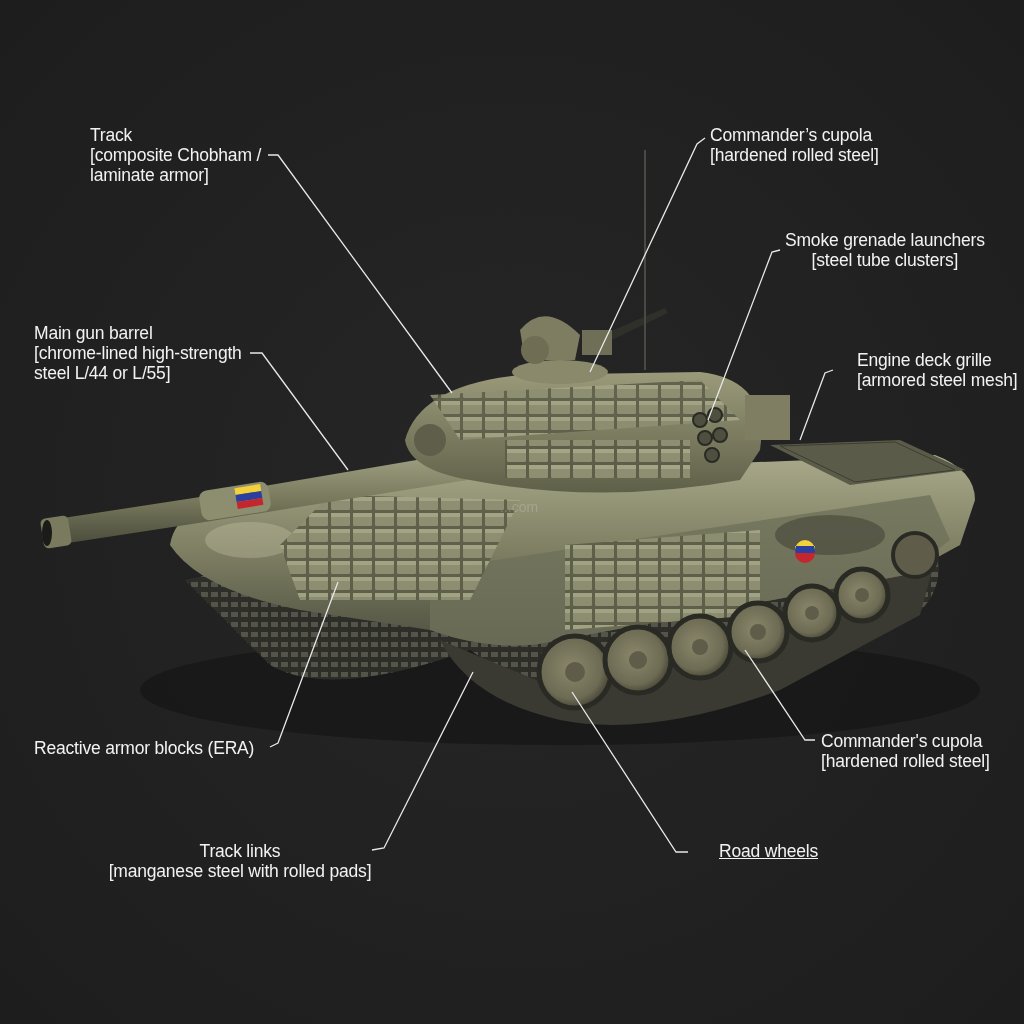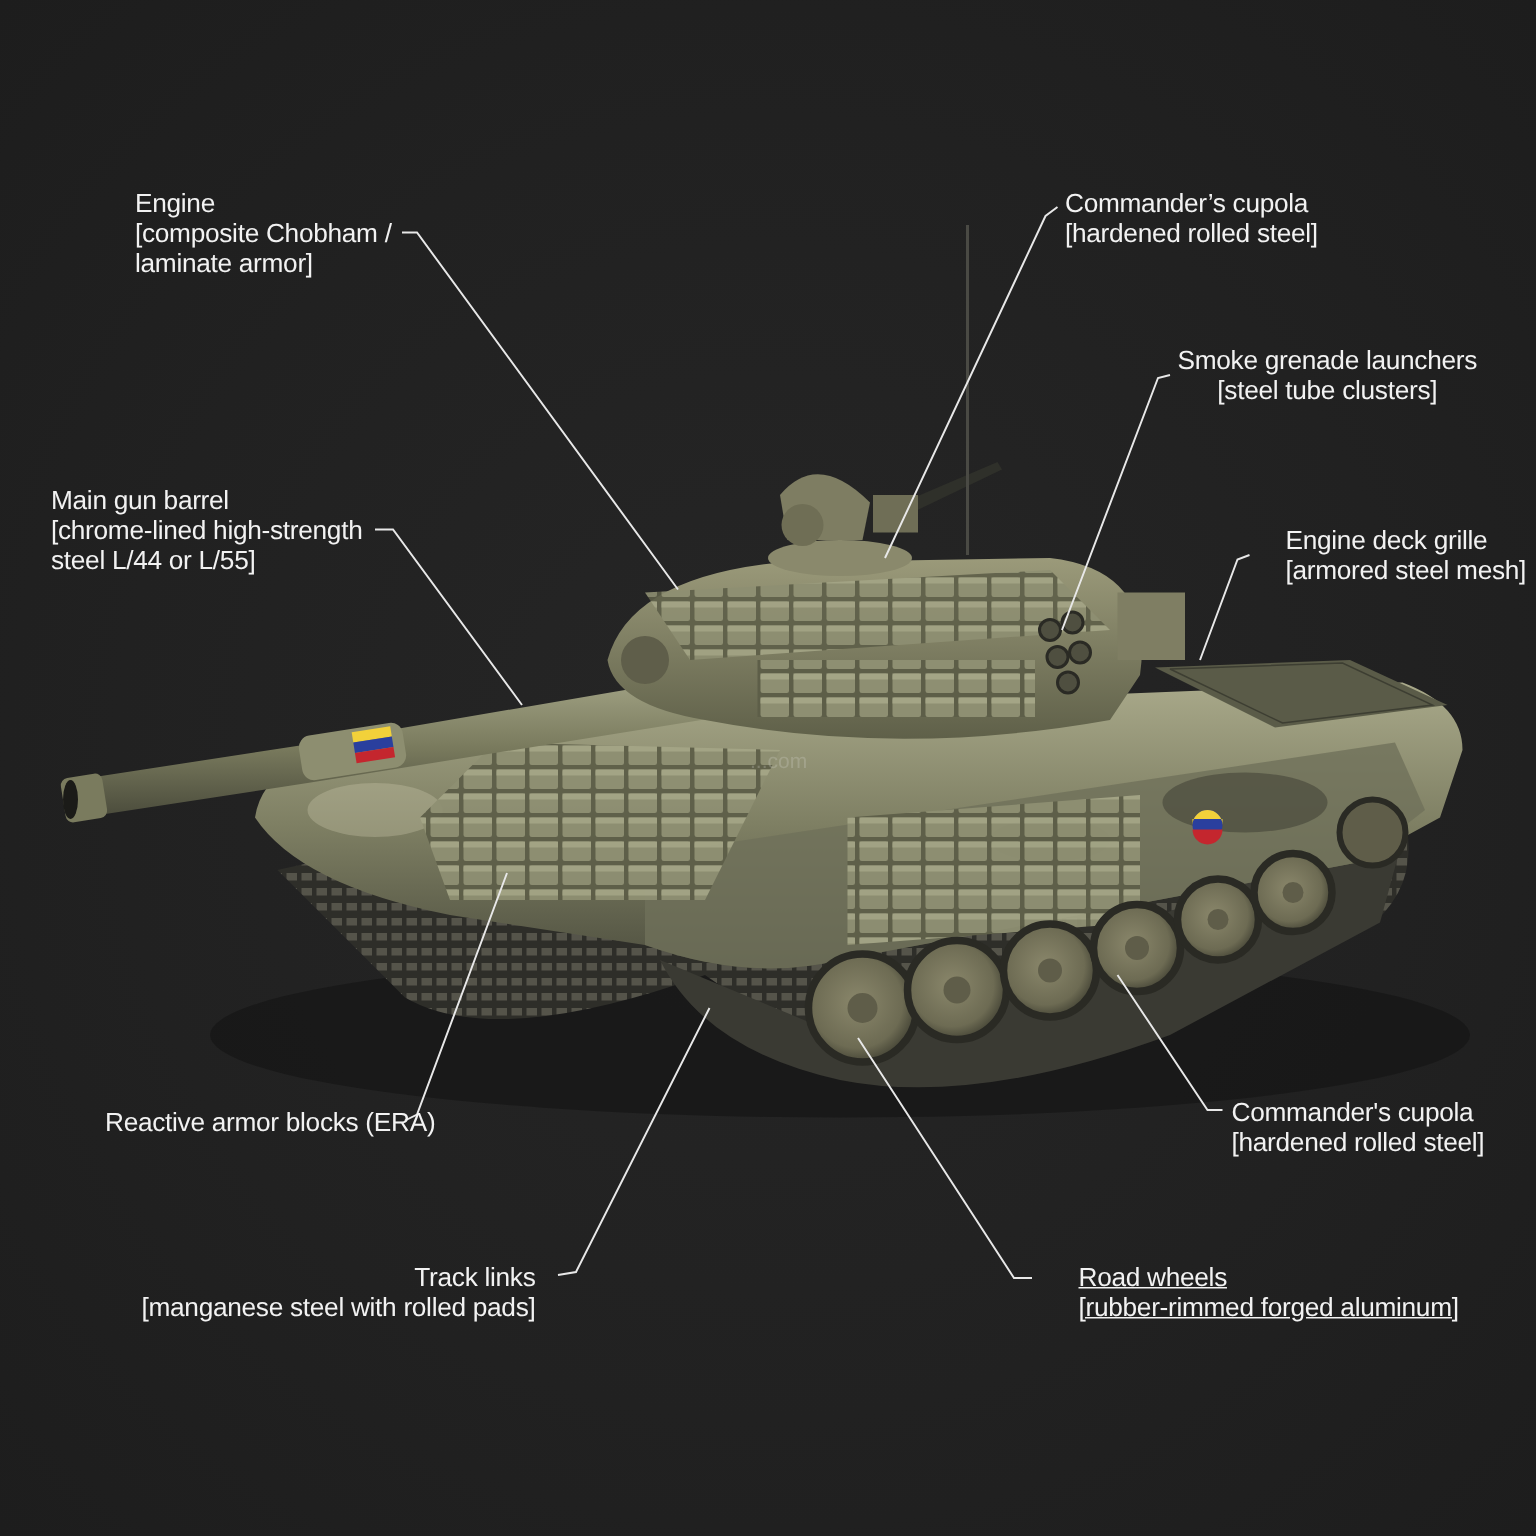--- a/index.html
+++ b/index.html
@@ -140,21 +140,21 @@
     <polyline points="270,747 278,743 338,582"></polyline>
     <polyline points="815,740 805,740 745,650"></polyline>
     <polyline points="372,850 384,848 473,672"></polyline>
     <polyline points="688,852 676,852 572,692"></polyline>
   </g>
 
   <text x="500" y="512" fill="#d8d8d0" opacity="0.25" font-size="14" font-family="Liberation Sans, sans-serif">...com</text>
 </svg>
 
 <div class="label" style="left:90px;top:125px;">
-  <span class="title">Engine</span>
+  <span class="title">Track</span>
   <span class="sub">[composite Chobham /</span>
   <span class="sub">laminate armor]</span>
 </div>
 
 <div class="label" style="left:710px;top:125px;">
   <span class="title">Commander’s cupola</span>
   <span class="sub">[hardened rolled steel]</span>
 </div>
 
 <div class="label" style="left:785px;top:230px;text-align:center;">
@@ -166,30 +166,29 @@
   <span class="title">Main gun barrel</span>
   <span class="sub">[chrome-lined high-strength</span>
   <span class="sub">steel L/44 or L/55]</span>
 </div>
 
 <div class="label" style="left:857px;top:350px;">
   <span class="title">Engine deck grille</span>
   <span class="sub">[armored steel mesh]</span>
 </div>
 
-<div class="label" style="left:34px;top:738px;margin-left:36px;">
+<div class="label" style="left:34px;top:738px;">
   <span class="title">Reactive armor blocks (ERA)</span>
 </div>
 
 <div class="label" style="left:821px;top:731px;">
   <span class="title">Commander's cupola</span>
   <span class="sub">[hardened rolled steel]</span>
 </div>
 
-<div class="label right" style="left:87px;top:841px;width:270px;">
+<div class="label right" style="left:105px;top:841px;width:270px;text-align:center;">
   <span class="title">Track links</span>
   <span class="sub">[manganese steel with rolled pads]</span>
 </div>
 
 <div class="label" style="left:719px;top:841px;text-decoration:underline;">
   <span class="title">Road wheels</span>
-  <span class="sub">[rubber-rimmed forged aluminum]</span>
 </div>
 
 </body></html>

